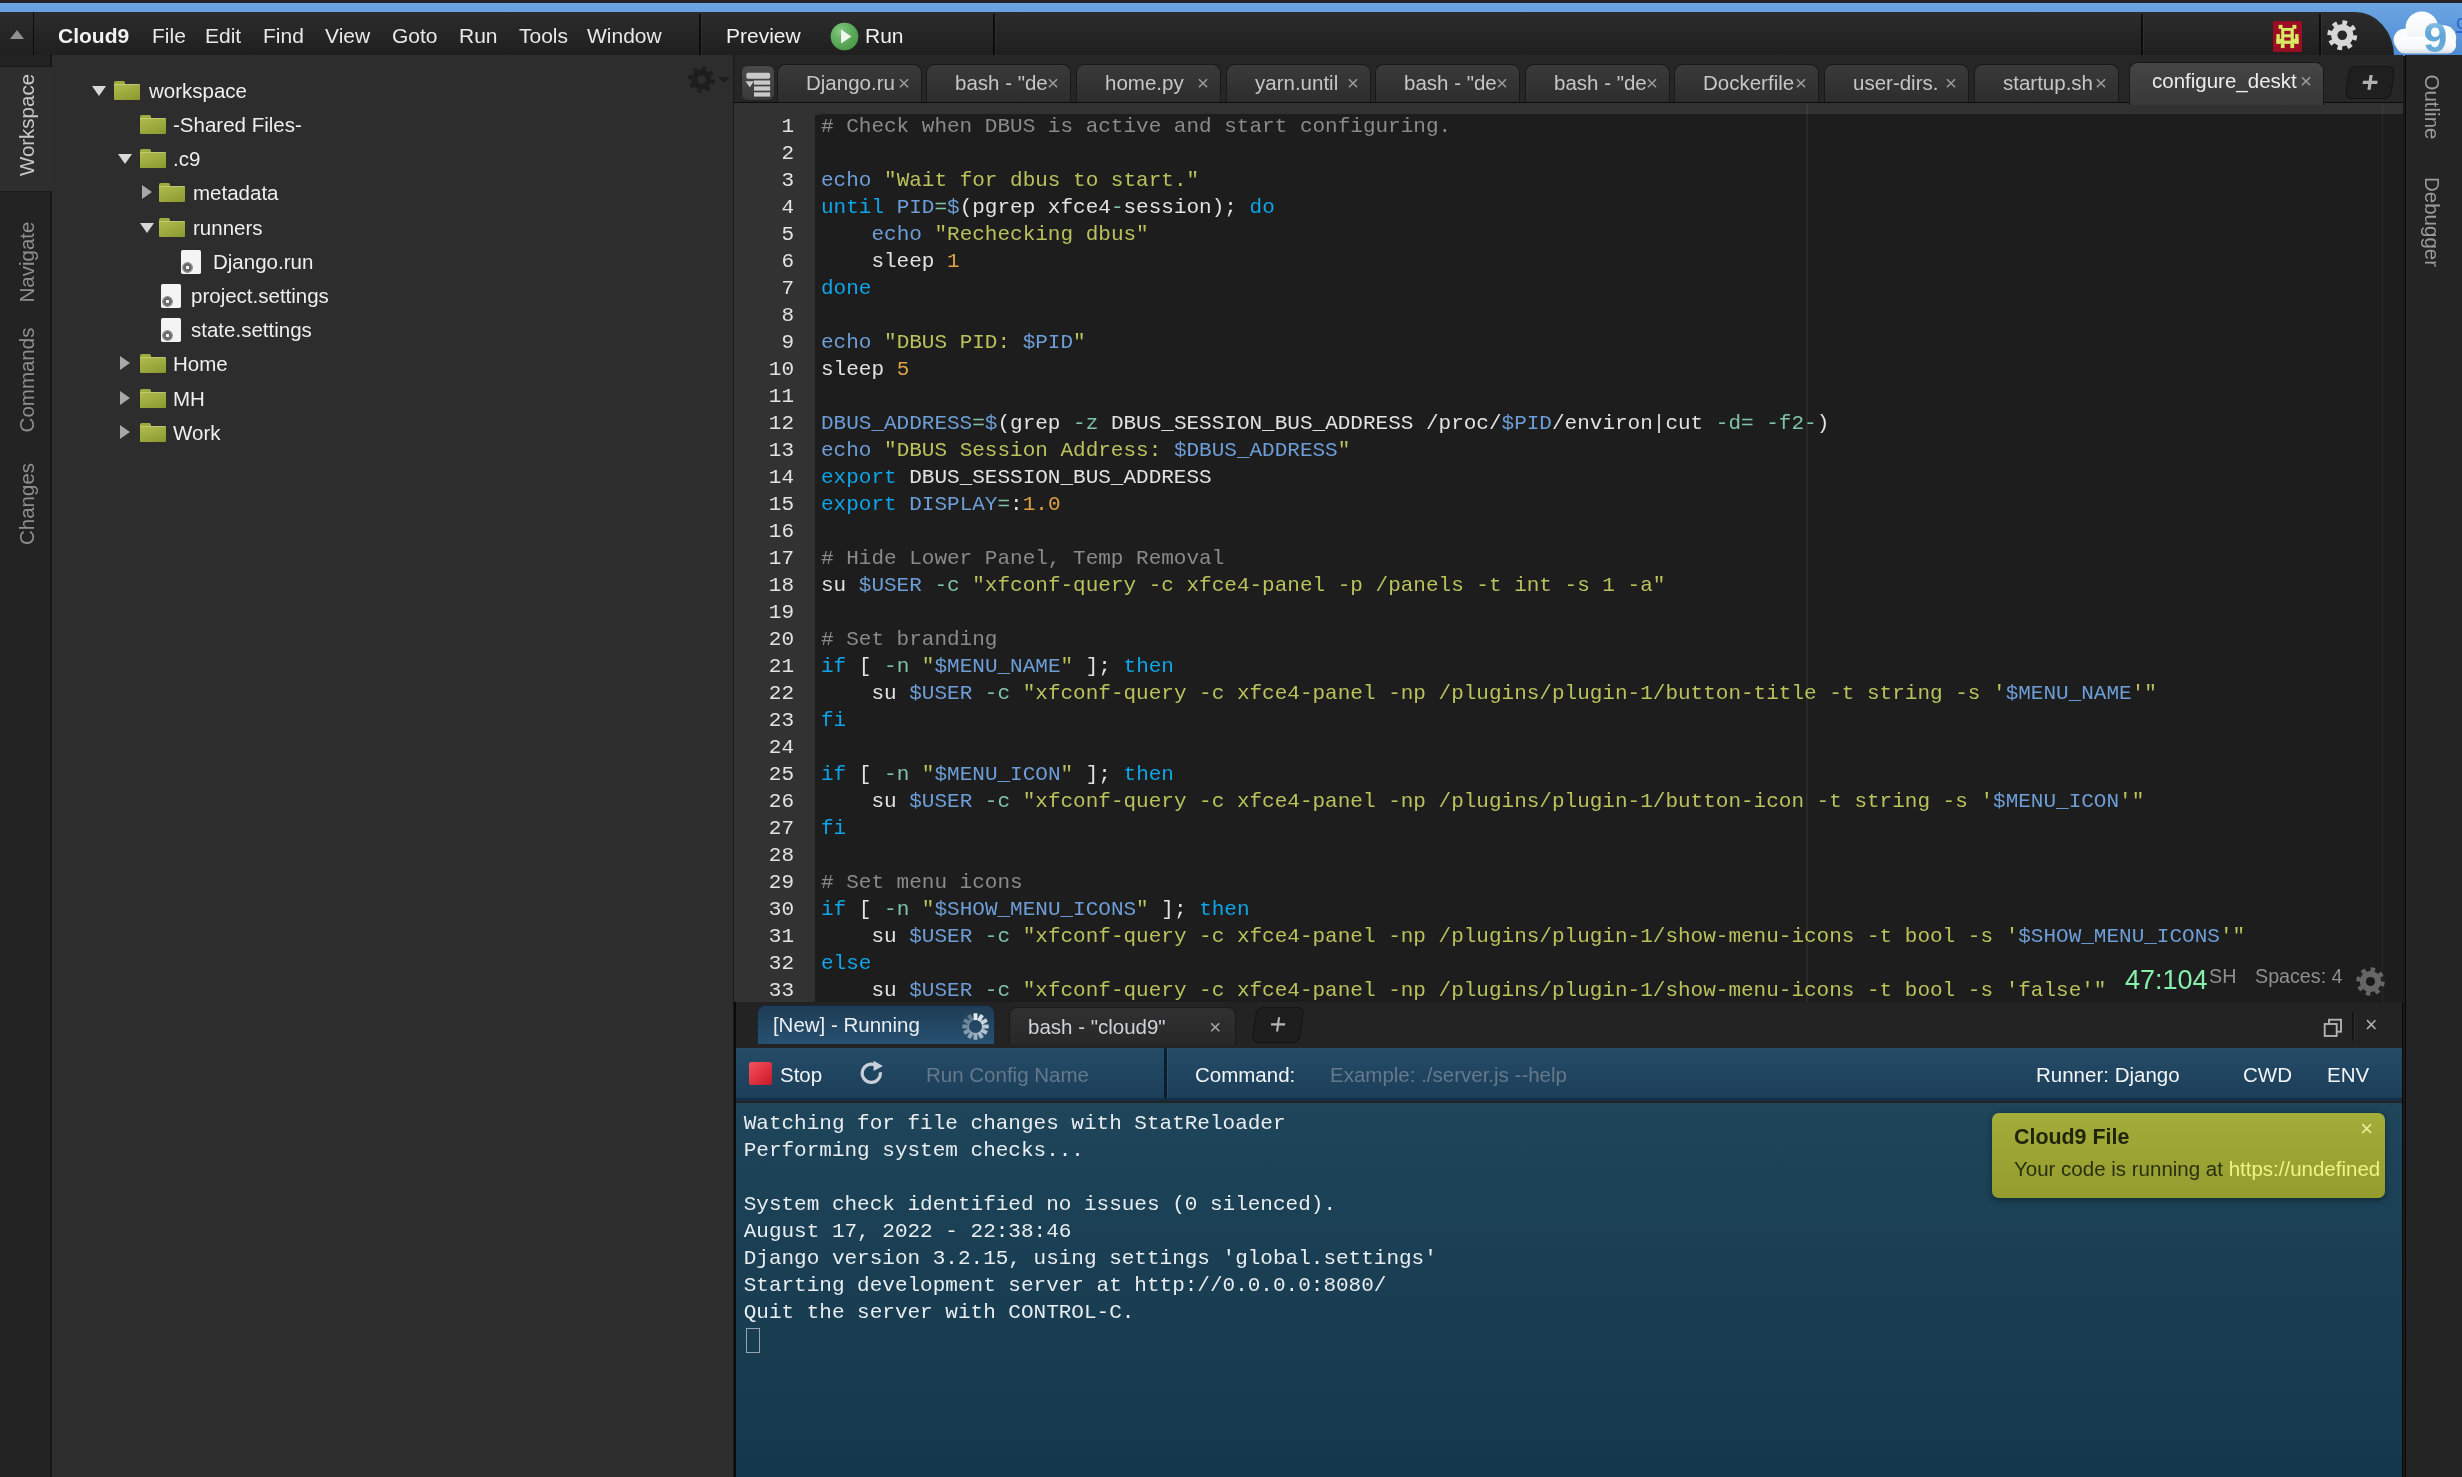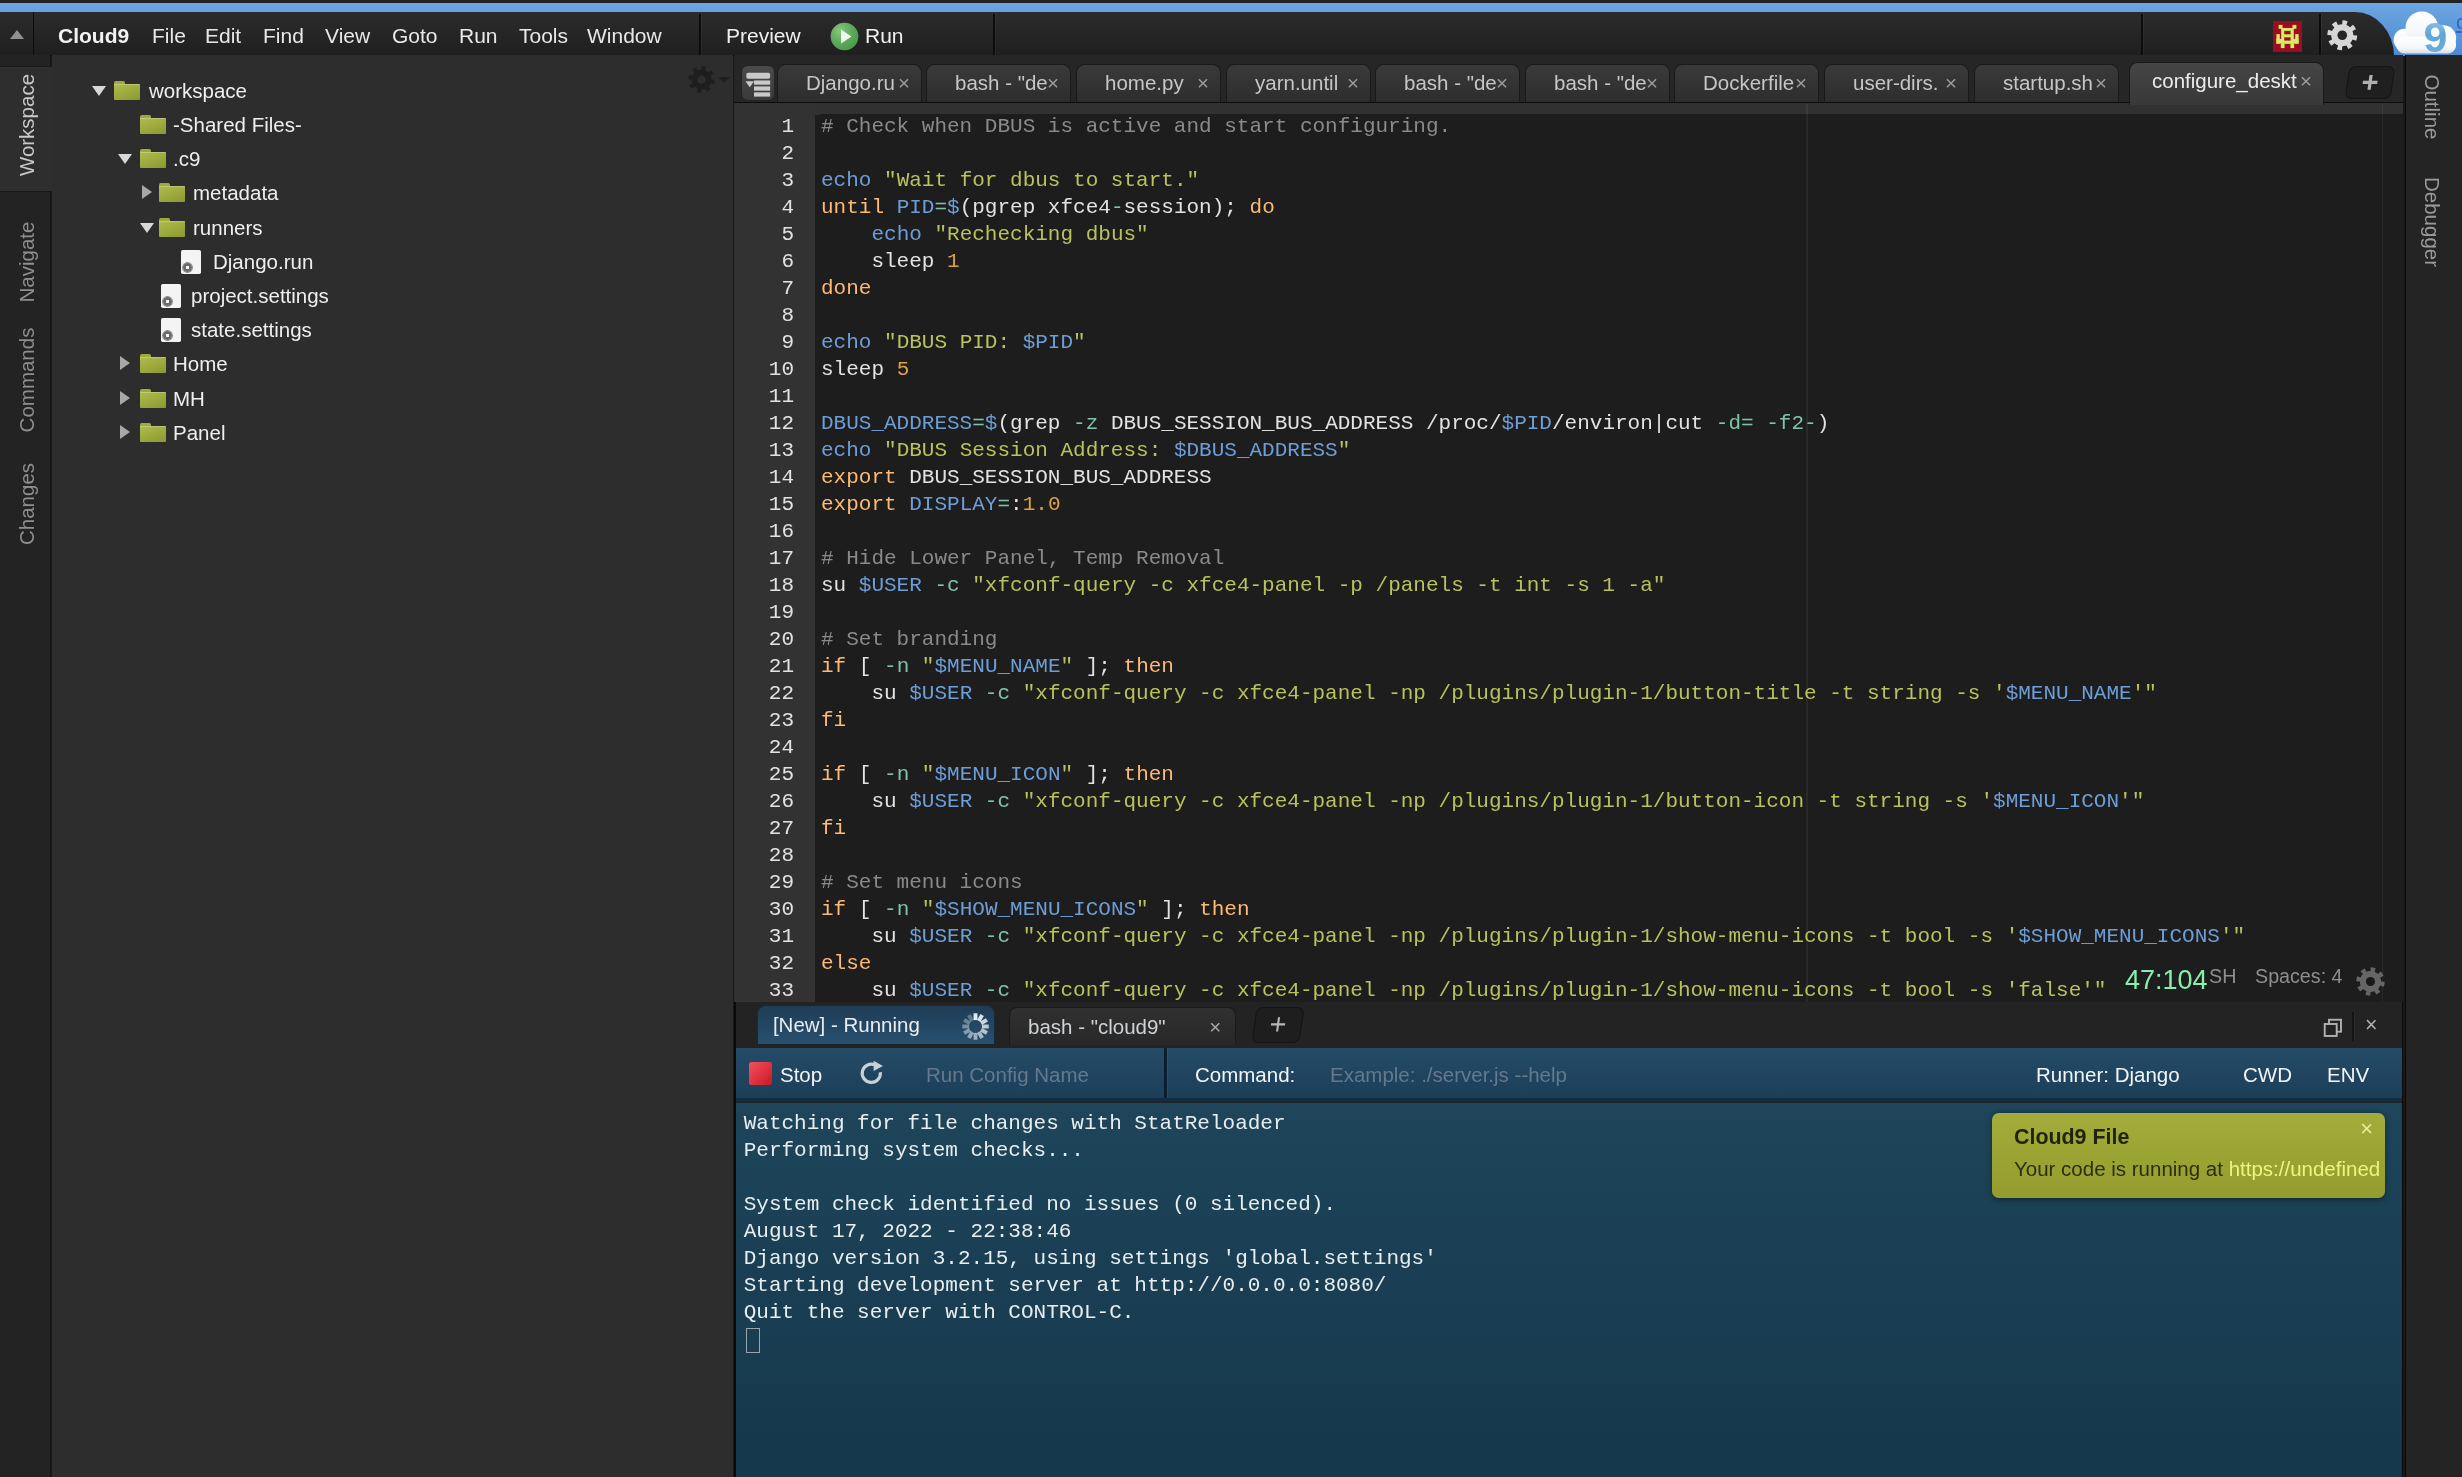--- a/index.html
+++ b/index.html
@@ -39,21 +39,21 @@
   .etab .lbl { position:absolute; left:28px; top:6px; max-width:92px; overflow:hidden; white-space:nowrap; }
   .etab .x { position:absolute; right:11px; top:6px; color:#9c9c9c; font-size:20.5px; }
   .etab.act { top:6.8px; height:43px; background:linear-gradient(#454545,#383838); color:#ececec; z-index:3; }
   #tablisticon { position:absolute; left:6.8px; top:10.3px; width:34px; height:36px; background:linear-gradient(#4a4a4a,#3a3a3a); border:0.9px solid #222; border-radius:6.8px; }
   #plusbtn { position:absolute; top:11px; height:33px; width:46px; background:#1f1f1f; border:0.9px solid #151515; border-radius:6.8px; transform:skewX(-8deg); color:#b0b0b0; font-size:29px; font-weight:bold; text-align:center; line-height:31px; }
 
   #gutter { left:734px; top:103px; width:81px; height:899px; background:#323232; }
   #gutnums { position:absolute; left:734px; top:113px; width:60px; text-align:right; font-family:"Liberation Mono",monospace; font-size:21px; line-height:27px; color:#e2e2e2; white-space:pre; }
   #code { position:absolute; left:821px; top:113px; font-family:"Liberation Mono",monospace; font-size:21px; line-height:27px; color:#e2e2e2; white-space:pre; }
   #printmargin { left:1806px; top:104px; width:1.7px; height:898px; background:rgba(255,255,255,0.055); }
-  .c { color:#8a8a8a; } .k { color:#fdba74; } .b { color:#6d9ed8; }
+  .c { color:#8a8a8a; } .k { color:#0ea5e9; } .b { color:#6d9ed8; }
   .s { color:#b9c25b; } .o { color:#dfa046; } .t { color:#7fc4a9; }
   
   
   #bpanel { left:736px; top:1002px; width:1666px; height:475px; background:#232323; }
   #btab-act { position:absolute; left:21.4px; top:3.4px; width:238px; height:39px; border-radius:8.5px 8.5px 0 0; background:linear-gradient(#1f3c54,#275171); border:0.9px solid #16293a; border-bottom:none; color:#e9eef2; font-size:20.5px; }
   #btab-bash { position:absolute; left:273px; top:5.1px; width:227px; height:38px; border-radius:7.7px 7.7px 0 0; background:linear-gradient(#303030,#282828); border:0.9px solid #1a1a1a; border-bottom:none; color:#cfd3d6; font-size:20.5px; }
   #bplus { position:absolute; left:518px; top:5.1px; width:48px; height:36px; background:#1e1e1e; border:0.9px solid #141414; border-radius:6.8px; transform:skewX(-8deg); color:#b5b5b5; font-size:29px; text-align:center; line-height:32.5px; }
   #btoolbar { position:absolute; left:0; top:46px; width:100%; height:53px; background:linear-gradient(#254b67,#1c3f59); border-bottom:3.4px solid #122e44; }
   #bconsole { position:absolute; left:0; top:101px; width:100%; height:374px; background:linear-gradient(#1e455a,#15374b); }
   #constext { position:absolute; left:7.7px; top:6.8px; font-family:"Liberation Mono",monospace; font-size:21px; line-height:27px; color:#e8edf0; white-space:pre; }
@@ -216,21 +216,21 @@
           <span class="body"></span>
         </span>
         <span style="position:absolute;left:121px;top:5.1px;">MH</span>
       </div>
       <div class="trow" style="left:0;top:361px;width:681px;">
         <span class="tri-r" style="left:68px;top:9.4px;"></span>
         <span class="folder" style="left:88px;top:6.8px;">
           <span class="tab"></span>
           <span class="body"></span>
         </span>
-        <span style="position:absolute;left:121px;top:5.1px;">Panel</span>
+        <span style="position:absolute;left:121px;top:5.1px;">Work</span>
       </div>
     </div>
   <svg class="abs" style="left:687px; top:65px;" width="29" height="29" viewBox="0 0 38 38">
     <path fill="#1e1e1e" transform="rotate(11 19 19)" d="M 36.2 15.9 A 17.5 17.5 0 0 1 36.2 22.1 L 31.7 21.5 A 13 13 0 0 1 29.8 26.2 L 33.4 29.0 A 17.5 17.5 0 0 1 29.0 33.4 L 26.2 29.8 A 13 13 0 0 1 21.5 31.7 L 22.1 36.2 A 17.5 17.5 0 0 1 15.9 36.2 L 16.5 31.7 A 13 13 0 0 1 11.8 29.8 L 9.0 33.4 A 17.5 17.5 0 0 1 4.6 29.0 L 8.2 26.2 A 13 13 0 0 1 6.3 21.5 L 1.8 22.1 A 17.5 17.5 0 0 1 1.8 15.9 L 6.3 16.5 A 13 13 0 0 1 8.2 11.8 L 4.6 9.0 A 17.5 17.5 0 0 1 9.0 4.6 L 11.8 8.2 A 13 13 0 0 1 16.5 6.3 L 15.9 1.8 A 17.5 17.5 0 0 1 22.1 1.8 L 21.5 6.3 A 13 13 0 0 1 26.2 8.2 L 29.0 4.6 A 17.5 17.5 0 0 1 33.4 9.0 L 29.8 11.8 A 13 13 0 0 1 31.7 16.5 Z"></path>
     <circle cx="19" cy="19" r="5.6" fill="#2d2d2d"></circle>
   </svg>
   <div class="abs" style="left:718px; top:77px; width:0; height:0; border-left:6px solid transparent; border-right:6px solid transparent; border-top:6.8px solid #1e1e1e;"></div>
   <div class="abs" style="left:2405px; top:55px; width:57px; height:1423px; background:#242424; border-left:0.9px solid #090909;"></div>
   <span class="vlabr" style="left:2432px; top:107px;">Outline</span>
   <span class="vlabr" style="left:2432px; top:222px;">Debugger</span>

